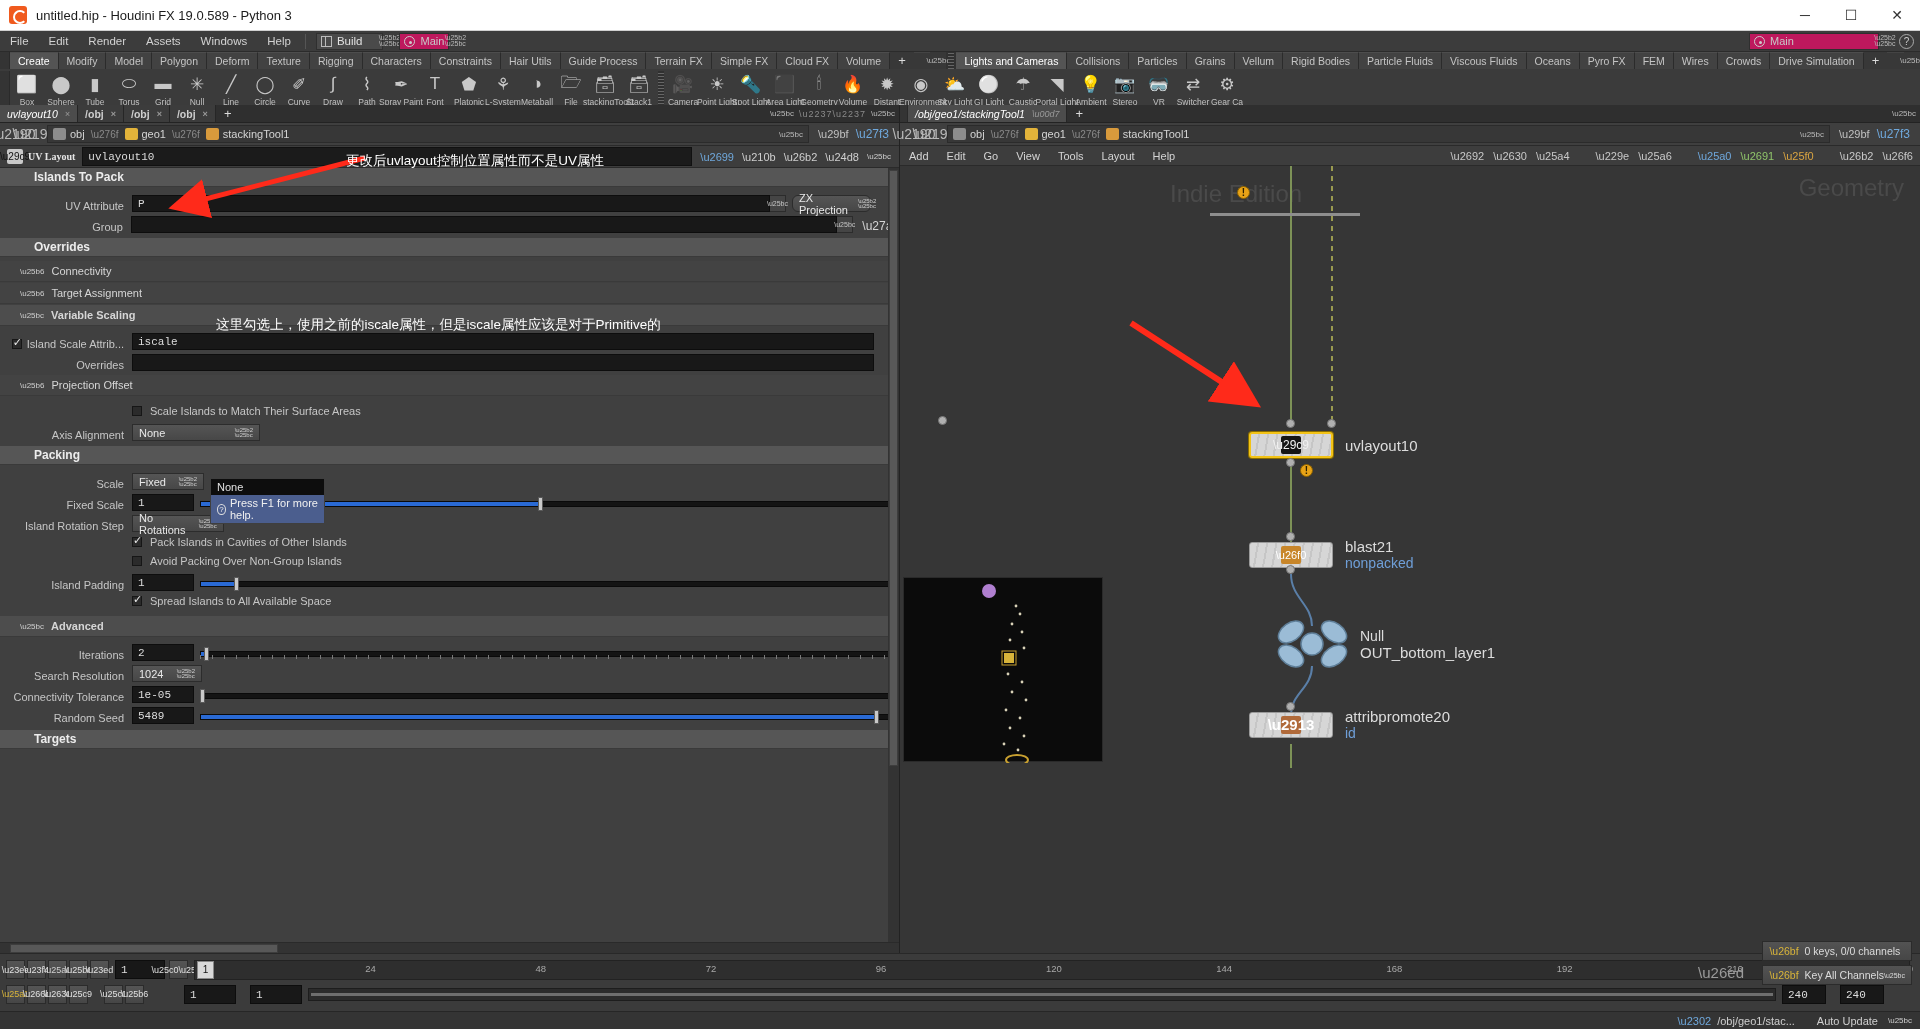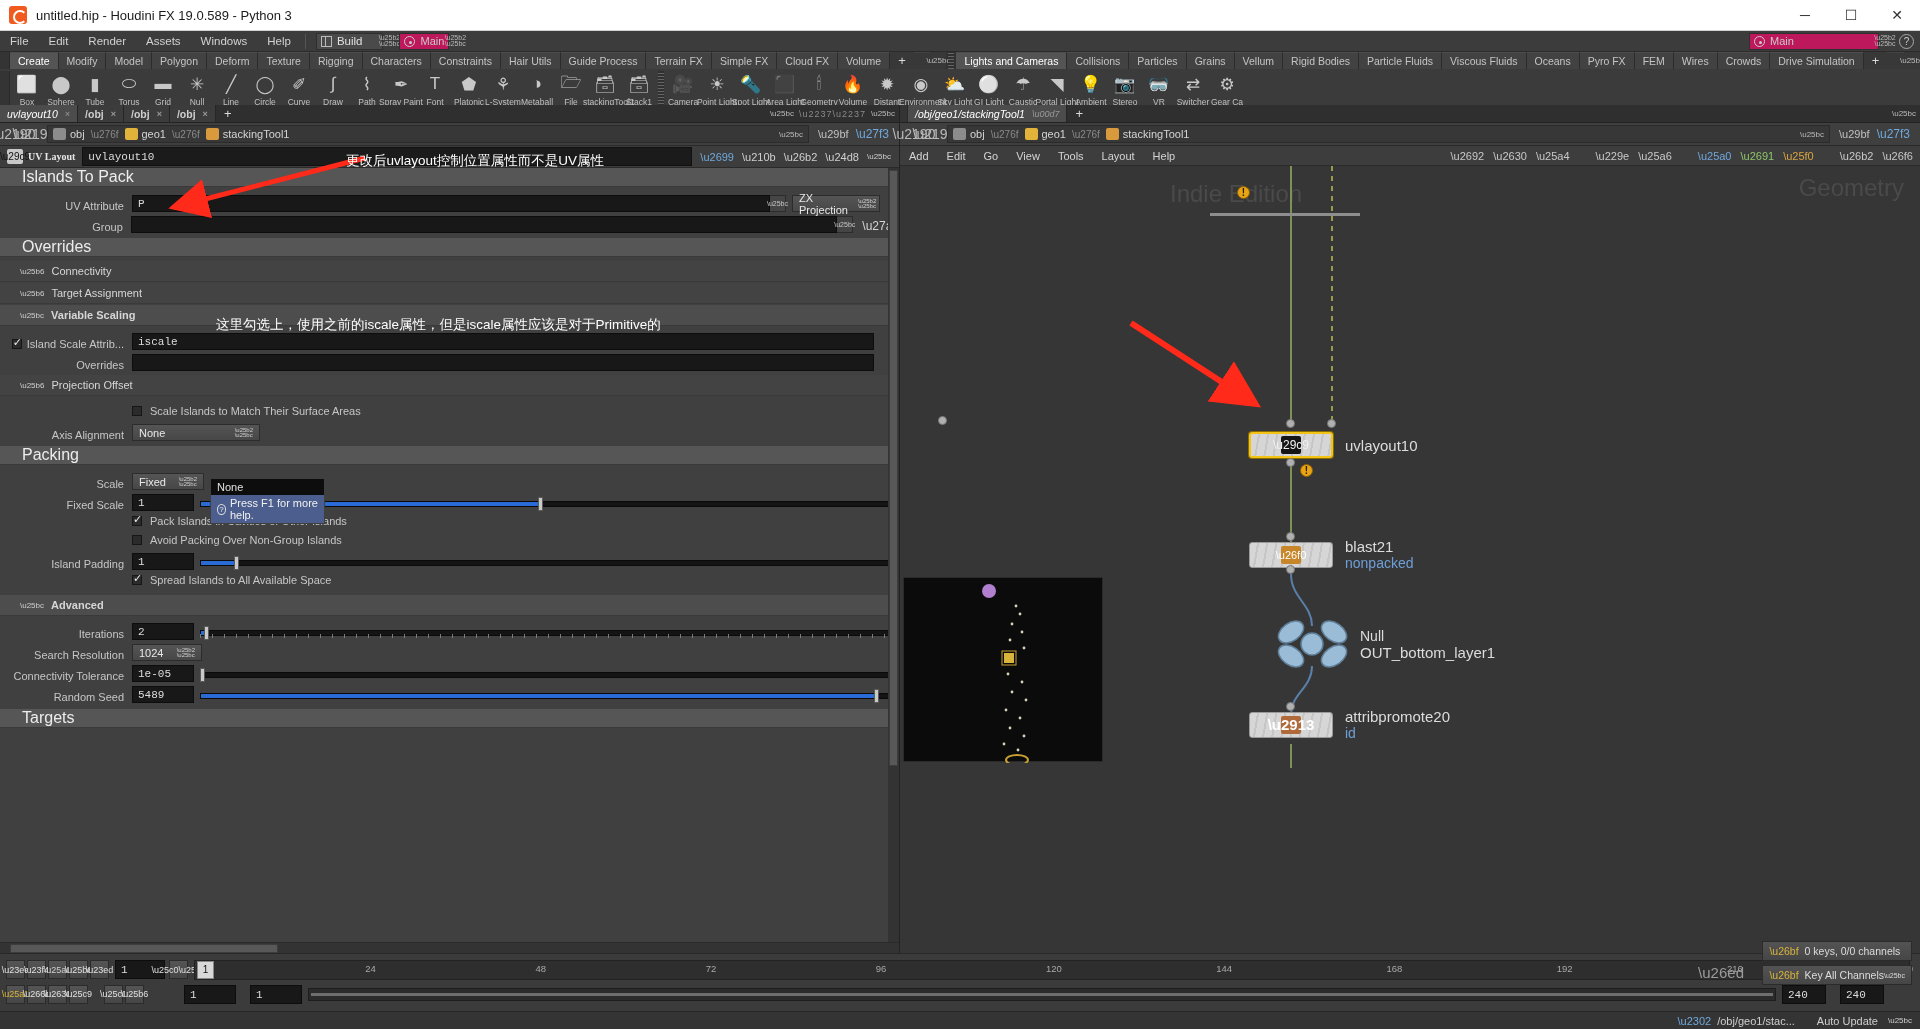--- a/index.html
+++ b/index.html
@@ -92,21 +92,21 @@
   .paramhdr .nodeicon{width:16px;height:15px;margin:0 5px 0 7px;background:#c9c9c9;border-radius:2px;
       display:flex;align-items:center;justify-content:center;color:#111;font-size:10px;}
   .paramhdr .ntype{font-size:10px;font-weight:bold;color:#e6e6e6;margin-right:7px;font-family:Liberation Serif, serif;}
   .paramhdr .nname{flex:1;background:#1b1b1b;border:1px solid #111;height:19px;line-height:19px;
       font-family:"Liberation Mono",monospace;font-size:11px;color:#dcdcdc;padding:0 5px;}
   .paramhdr .hicons{display:flex;align-items:center;gap:8px;padding:0 8px;}
 
   
   .params{flex:1;overflow:hidden;background:#404040;position:relative;}
   .sectionbar{height:19px;background:#565656;display:flex;align-items:center;
-     padding-left:22px;font-size:16px;font-weight:normal;color:#ececec;border-bottom:1px solid #3a3a3a;margin-bottom:1px;}
+     padding-left:34px;font-size:12px;font-weight:bold;color:#ececec;border-bottom:1px solid #3a3a3a;margin-bottom:1px;}
   .prow{height:21px;display:flex;align-items:flex-end;padding-left:10px;}
   .plabel{width:122px;text-align:right;padding-right:8px;font-size:11px;color:#c6c6c6;}
   .pfield{background:#181818;border:1px solid #0d0d0d;height:17px;line-height:16px;
      font-family:"Liberation Mono",monospace;font-size:11px;color:#dcdcdc;padding:0 5px;}
   .pcaret{width:16px;height:17px;background:#454545;border:1px solid #2c2c2c;border-left:none;
      display:flex;align-items:center;justify-content:center;font-size:7px;color:#c5c5c5;}
   .menubtn{background:linear-gradient(#555,#474747);border:1px solid #2c2c2c;height:17px;
      display:flex;align-items:center;justify-content:space-between;font-size:11px;color:#e8e8e8;padding:0 6px;}
   .menubtn .sp{margin-left:10px;display:flex;flex-direction:column;font-size:6px;line-height:5px;color:#cfcfcf;}
   .collapse{height:21px;display:flex;align-items:center;background:#434343;padding-left:20px;
@@ -498,21 +498,21 @@
     </div>
 
     <div class="params">
 
       <div class="sectionbar">Islands To Pack</div>
 
       <div class="prow" style="margin-top:4px;">
         <div class="plabel">UV Attribute</div>
         <div class="pfield" style="width:638px;">P</div>
         <div class="pcaret">\u25bc</div>
-        <div class="menubtn" style="width:88px;margin-left:6px;">
+        <div class="menubtn" style="width:79px;margin-left:6px;border-radius:6px;">
           <span>ZX Projection</span>
           <span class="sp">
               <span>\u25b2</span>
               <span>\u25bc</span>
             </span>
         </div>
       </div>
 
       <div class="prow">
         <div class="plabel">Group</div>
@@ -586,20 +586,30 @@
       <div class="prow">
         <div class="plabel">Fixed Scale</div>
         <div class="pfield" style="width:62px;">1</div>
         <div class="slider" style="width:680px;margin-left:6px;">
           <div class="strack"></div>
           <div class="sfill" style="width:340px;"></div>
           <div class="shandle" style="left:338px;"></div>
         </div>
       </div>
 
+      <div class="prow">
+        <div class="plabel">Island Rotation Step</div>
+        <div class="menubtn" style="width:92px;">
+          <span>No Rotations</span>
+          <span class="sp">
+              <span>\u25b2</span>
+              <span>\u25bc</span>
+            </span>
+        </div>
+      </div>
 
       <div class="crow" style="padding-left:132px;">
         <span class="chk on"></span>
         <span style="margin-left:8px;">Pack Islands in Cavities of Other Islands</span>
       </div>
       <div class="crow" style="padding-left:132px;">
         <span class="chk"></span>
         <span style="margin-left:8px;">Avoid Packing Over Non-Group Islands</span>
       </div>
 

